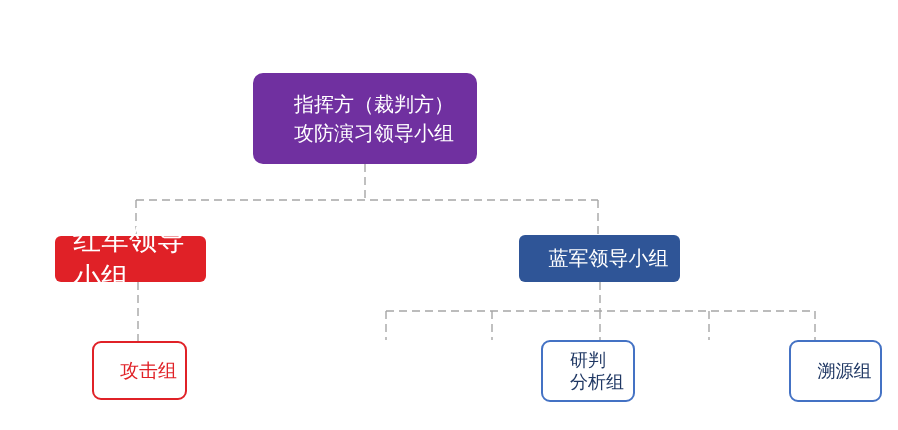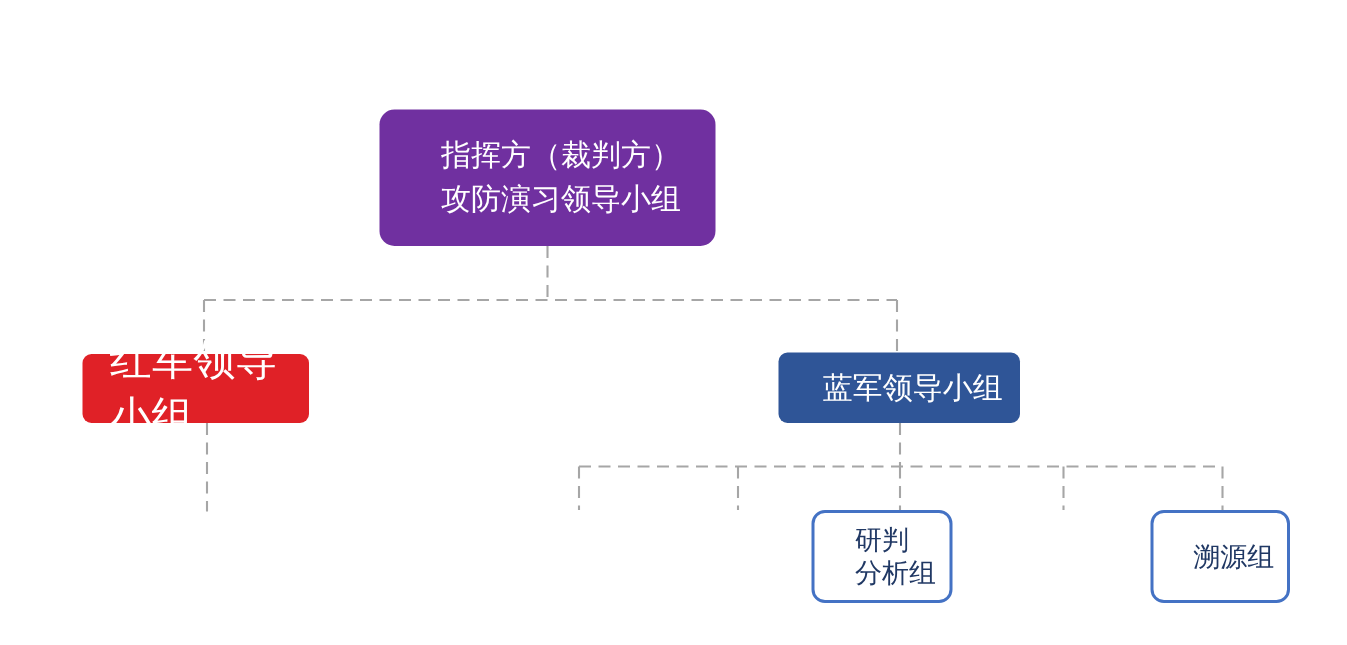--- a/index.html
+++ b/index.html
@@ -75,21 +75,21 @@
     border: 2px solid var(--child-border-blue, #4472C4);
     color: var(--child-text-blue, #203864);
     border-radius: 9px;
     font-size: 18px;
     line-height: 1.25;
   }
   .node-c1 { left: 340px; width: 93px; }
   .node-c2 { left: 447px; width: 91px; }
   .node-c3 { left: 541px; width: 94px; }
   .node-c4 { left: 662px; width: 94px; }
-  .node-c5 { left: 767px; width: 93px; }
+  .node-c5 { left: 789px; width: 93px; }
 </style>
 </head>
 <body>
 
 <div class="canvas">
 
   <svg class="connectors" viewBox="0 0 898 430" xmlns="http://www.w3.org/2000/svg">
     <line x1="365" y1="164" x2="365" y2="200"></line>
     <line x1="136" y1="200" x2="598" y2="200"></line>
     <line x1="136" y1="200" x2="136" y2="236"></line>
@@ -104,20 +104,21 @@
     <line x1="815" y1="311" x2="815" y2="340"></line>
   </svg>
 
   <div class="node node-root">指挥方（裁判方）
 攻防演习领导小组</div>
 
   <div class="node node-red-leader">红军领导小组</div>
 
   <div class="node node-blue-leader">蓝军领导小组</div>
 
+  <div class="node node-attack">攻击组</div>
 
 
 
   <div class="node node-child-blue node-c3">研判
 分析组</div>
 
 
   <div class="node node-child-blue node-c5">溯源组</div>
 
 </div>

